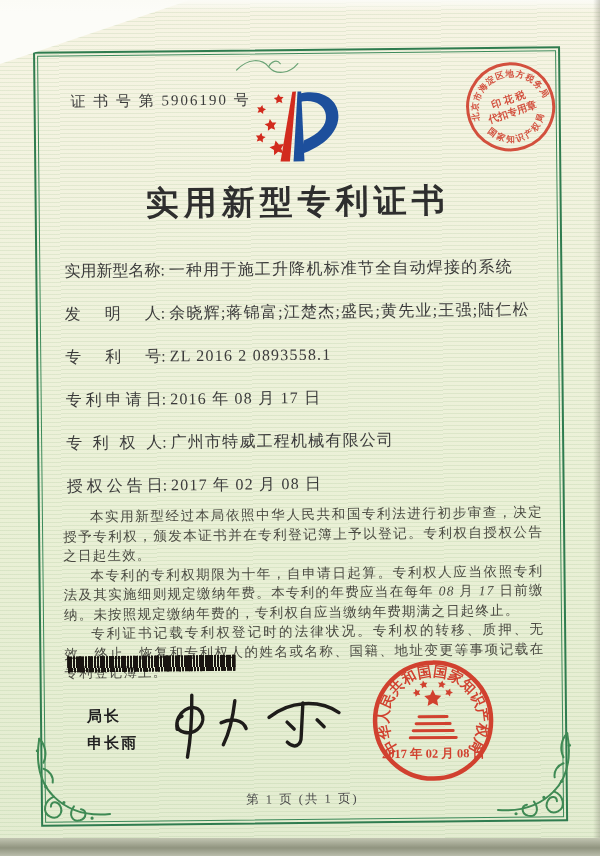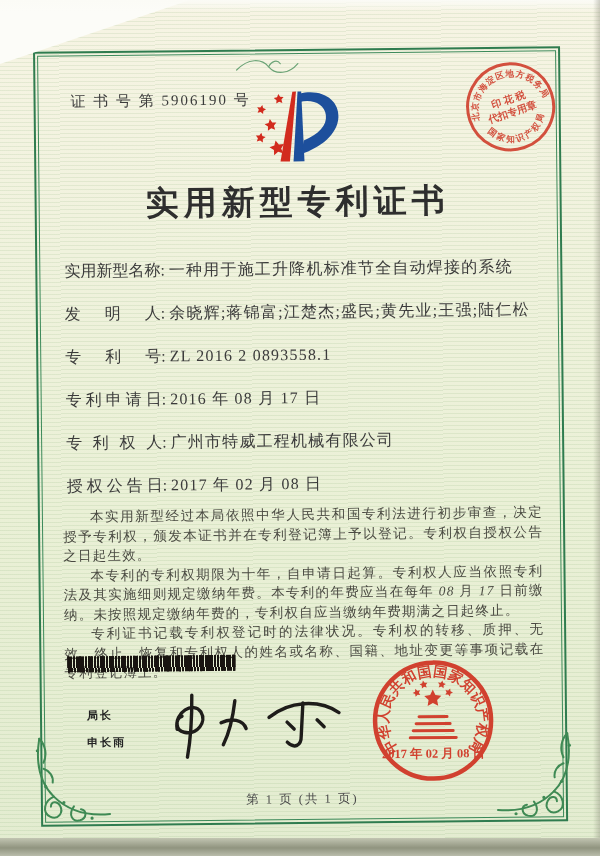--- a/index.html
+++ b/index.html
@@ -46,21 +46,21 @@
   .body-text p{margin:0;text-indent:2em;font-style:oblique 6deg;}
 
   .barcode{position:absolute;left:65px;top:654px;width:168px;height:16px;z-index:5;
     background-image:
       repeating-linear-gradient(90deg,#181410 0 2px,rgba(0,0,0,0) 2px 3px),
       repeating-linear-gradient(90deg,#181410 0 1px,rgba(0,0,0,0) 1px 7px),
       repeating-linear-gradient(90deg,#181410 0 3px,rgba(0,0,0,0) 3px 11px);
   }
 
   .signer{position:absolute;left:84px;top:700px;z-index:5;color:#222;
-    font-family:"Liberation Sans","DejaVu Sans",sans-serif;font-weight:bold;font-size:11px;line-height:27px;letter-spacing:2px;}
+    font-family:"Liberation Sans","DejaVu Sans",sans-serif;font-weight:bold;font-size:15px;line-height:27px;letter-spacing:2px;}
   .signature{position:absolute;left:148px;top:688px;width:200px;height:72px;z-index:6;}
 
   .tax-stamp{position:absolute;left:467px;top:62px;width:94px;height:94px;z-index:10;
     transform:rotate(-18deg);opacity:0.88;}
   .office-seal{position:absolute;left:362px;top:654px;width:136px;height:136px;z-index:10;opacity:0.92;}
 
   .page-footer{position:absolute;left:37px;top:791px;width:523px;text-align:center;
     font-size:12.5px;color:#4a4a4a;letter-spacing:2px;z-index:5;}
 
   .flourish{position:absolute;width:96px;height:96px;z-index:4;}

